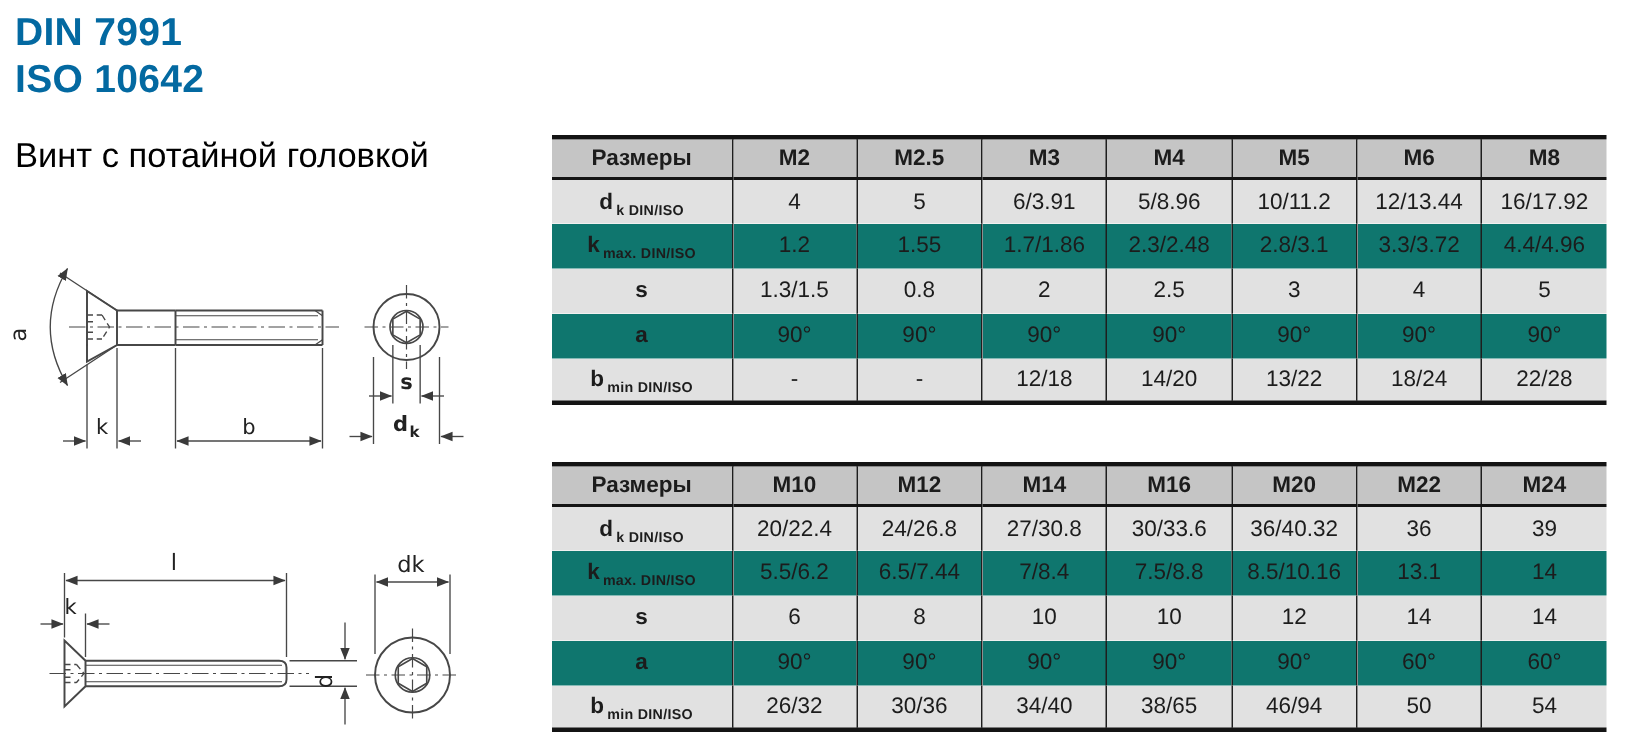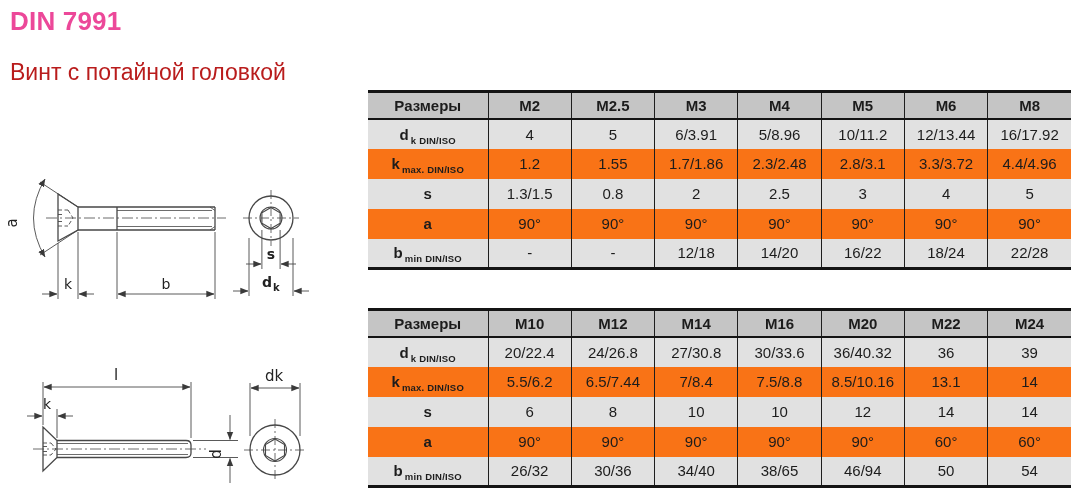--- a/index.html
+++ b/index.html
@@ -1,53 +1,54 @@
 <!DOCTYPE html>
 <html style="--header-bg: #c5c5c5; --stripe-bg: #e1e1e1;"><head>
 <meta charset="utf-8">
 <style>
   html,body{margin:0;padding:0;}
   body{
     width:1087px;height:500px;background:#ffffff;position:relative;overflow:hidden;
     font-family:"Liberation Sans","DejaVu Sans",sans-serif;color:#111;
   }
   .titles{position:absolute;left:10px;top:6px;}
-  .title{font-size:26px;font-weight:bold;line-height:31px;color:#ec4899;letter-spacing:0.2px;}
-  .subtitle{font-size:23px;font-weight:400;margin-top:22px;color:#b91c1c;}
+  .title{font-size:26px;font-weight:bold;line-height:31px;color:#0369a1;letter-spacing:0.2px;}
+  .subtitle{font-size:23px;font-weight:400;margin-top:22px;color:#000000;}
 
   .drawing{position:absolute;left:0;}
   .drawing-top{top:146px;}
   .drawing-bottom{top:338px;}
 
   .spec-table{
     position:absolute;left:368px;width:703px;border-collapse:collapse;table-layout:fixed;
     border-top:3px solid #141414;border-bottom:3px solid #141414;
   }
   .t1{top:90px;}
   .t2{top:308px;}
   .spec-table th,.spec-table td{
     text-align:center;vertical-align:middle;padding:0;font-size:15px;color:#1c1c1c;
     overflow:hidden;white-space:nowrap;
   }
   .spec-table thead tr{height:27px;background:var(--header-bg,#c5c5c5);}
   .spec-table thead th{font-weight:bold;border-bottom:2px solid #141414;font-size:15px;}
-  .spec-table tbody tr{height:30px;background:#f97316;}
+  .spec-table tbody tr{height:30px;background:#0f766e;}
   .spec-table tbody tr.shaded{background:var(--stripe-bg,#e1e1e1);}
   .spec-table th + th,.spec-table td + td{border-left:1px solid #1e1e1e;}
   .lbl-main{font-weight:bold;font-size:15px;}
   .lbl-sub{font-size:9.5px;font-weight:bold;position:relative;top:4px;letter-spacing:0.2px;}
   svg text{font-family:"DejaVu Sans","Liberation Sans",sans-serif;fill:#222;}
 </style>
 </head>
 <body>
 
 <div>
 
   <div class="titles">
     <div class="title">DIN 7991</div>
+    <div class="title">ISO 10642</div>
     <div class="subtitle">Винт с потайной головкой</div>
   </div>
 
   <svg class="drawing drawing-top" width="340" height="160" viewBox="0 0 340 160">
     <defs>
       <marker id="arr" viewBox="0 0 10 10" refX="9.5" refY="5" markerWidth="9" markerHeight="9" orient="auto-start-reverse">
         <path d="M0,1 L10,5 L0,9 z" fill="#3a3a3a"></path>
       </marker>
     </defs>
     <g stroke="#474747" fill="none" stroke-width="1.3">
@@ -215,21 +216,21 @@
           <td>90°</td>
           <td>90°</td>
           <td>90°</td>
         </tr>
         <tr class="shaded">
           <td><span class="lbl-main">b</span><span class="lbl-sub"> min DIN/ISO</span></td>
           <td>-</td>
           <td>-</td>
           <td>12/18</td>
           <td>14/20</td>
-          <td>16/22</td>
+          <td>13/22</td>
           <td>18/24</td>
           <td>22/28</td>
         </tr>
       </tbody>
     </table>
   <table class="spec-table t2">
       <colgroup>
         <col style="width: 120px;">
         <col>
         <col>

